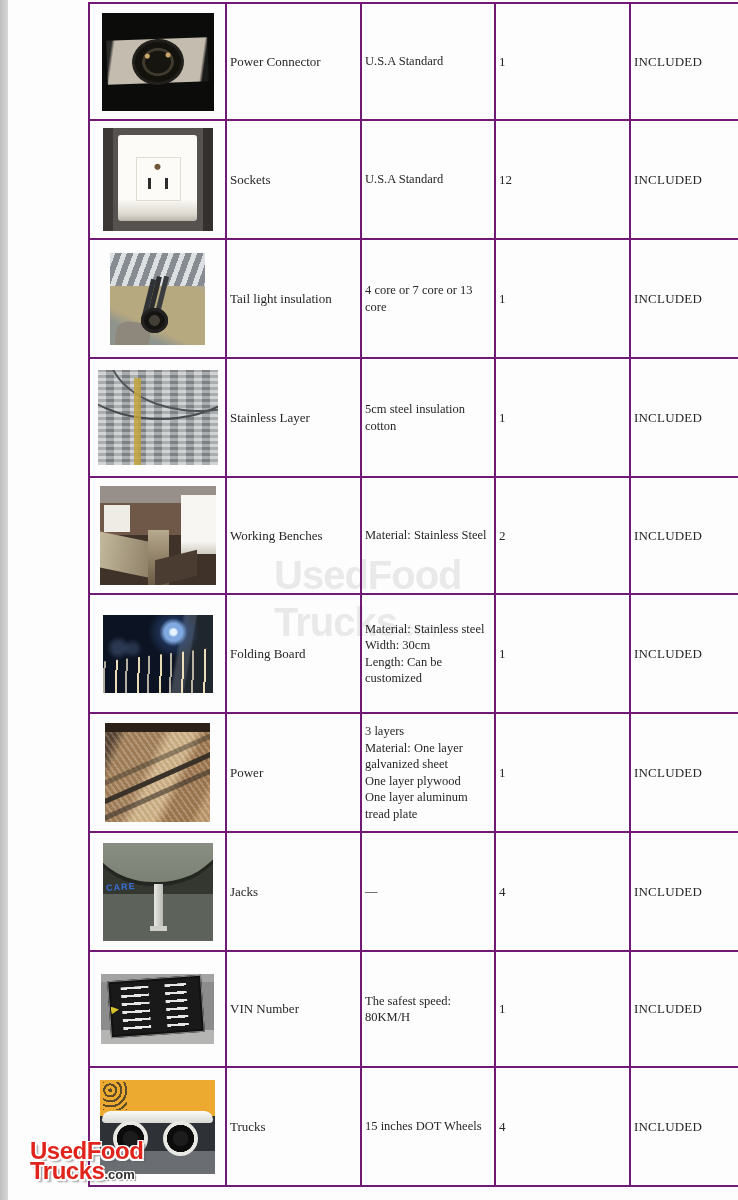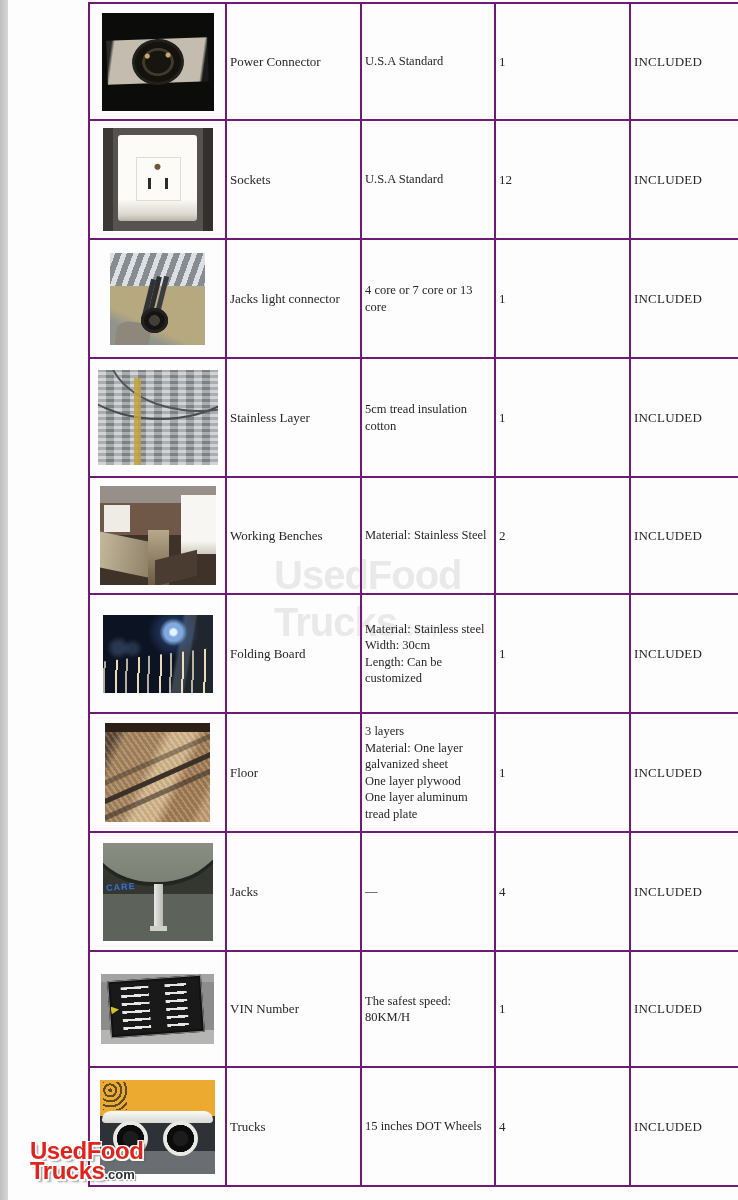--- a/index.html
+++ b/index.html
@@ -204,36 +204,36 @@
 
   <tr style="height:119px">
     <td class="img-cell">
       <div class="photo p3">
         <div class="chevrons"></div>
         <div class="cable"></div>
         <div class="hand"></div>
         <div class="plug3"></div>
       </div>
     </td>
-    <td class="item-cell">Jacks light connector</td>
+    <td class="item-cell">Tail light insulation</td>
     <td class="spec-cell">4 core or 7 core or 13 core</td>
     <td class="qty-cell">1</td>
     <td class="status-cell">INCLUDED</td>
   </tr>
 
   <tr style="height:119px">
     <td class="img-cell">
       <div class="photo p4">
         <div class="rib"></div>
         <div class="rib2"></div>
         <div class="stripe"></div>
       </div>
     </td>
     <td class="item-cell">Stainless Layer</td>
-    <td class="spec-cell">5cm tread insulation cotton</td>
+    <td class="spec-cell">5cm steel insulation cotton</td>
     <td class="qty-cell">1</td>
     <td class="status-cell">INCLUDED</td>
   </tr>
 
   <tr style="height:117px">
     <td class="img-cell">
       <div class="photo p5">
         <div class="winR"></div>
         <div class="winL"></div>
         <div class="aisle"></div>
@@ -260,21 +260,21 @@
     <td class="qty-cell">1</td>
     <td class="status-cell">INCLUDED</td>
   </tr>
 
   <tr style="height:119px">
     <td class="img-cell">
       <div class="photo p7">
         <div class="rail"></div>
       </div>
     </td>
-    <td class="item-cell">Floor</td>
+    <td class="item-cell">Power</td>
     <td class="spec-cell">3 layers
 Material: One layer galvanized sheet
 One layer plywood
 One layer aluminum tread plate</td>
     <td class="qty-cell">1</td>
     <td class="status-cell">INCLUDED</td>
   </tr>
 
   <tr style="height:119px">
     <td class="img-cell">

